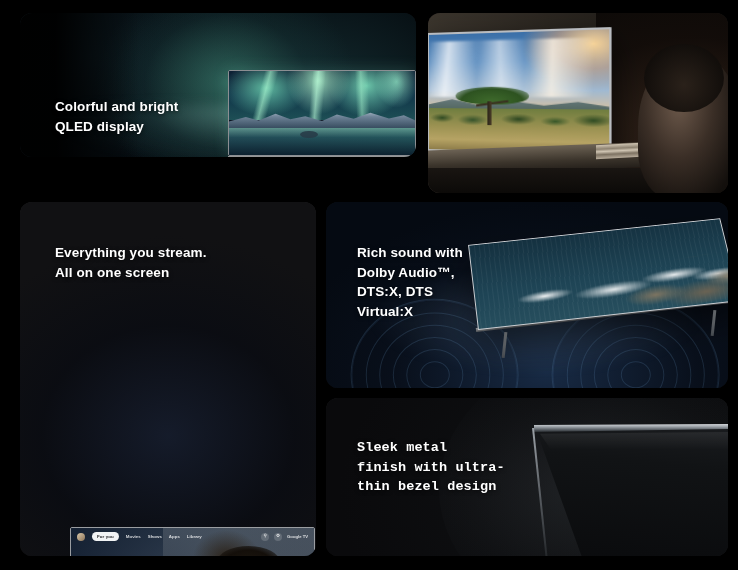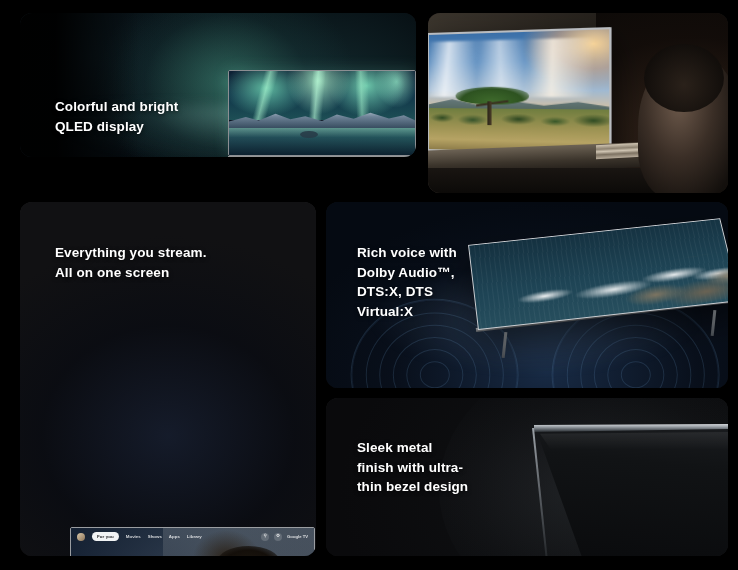--- a/index.html
+++ b/index.html
@@ -453,31 +453,31 @@
     <div class="ocean-leg left"></div>
     <div class="ocean-leg right"></div>
     <div class="tv-ocean-chin"></div>
     <div class="tv-ocean">
       <div class="ocean-scene">
         <div class="ocean-water"></div>
         <div class="ocean-foam"></div>
         <div class="ocean-rocks"></div>
       </div>
     </div>
-    <div class="panel-title" style="left:31px; top:41px;">Rich voice with
+    <div class="panel-title" style="left:31px; top:41px;">Rich sound with
 Dolby Audio™,
 DTS:X, DTS
 Virtual:X</div>
   </div>
 
   <div class="panel" id="panel-sleek">
     <div class="sleek-bg"></div>
     <div class="sleek-arc"></div>
     <div class="sleek-panel"></div>
     <div class="sleek-gloss"></div>
     <div class="sleek-topedge"></div>
     <div class="sleek-leftedge"></div>
-    <div class="panel-title" style="left:31px; top:40px;">Sleek metal
+    <div class="panel-title" style="left:31px; top:40px;font-family:Liberation Mono, monospace;">Sleek metal
 finish with ultra-
 thin bezel design</div>
   </div>
 
 </div>
 
 </body></html>

